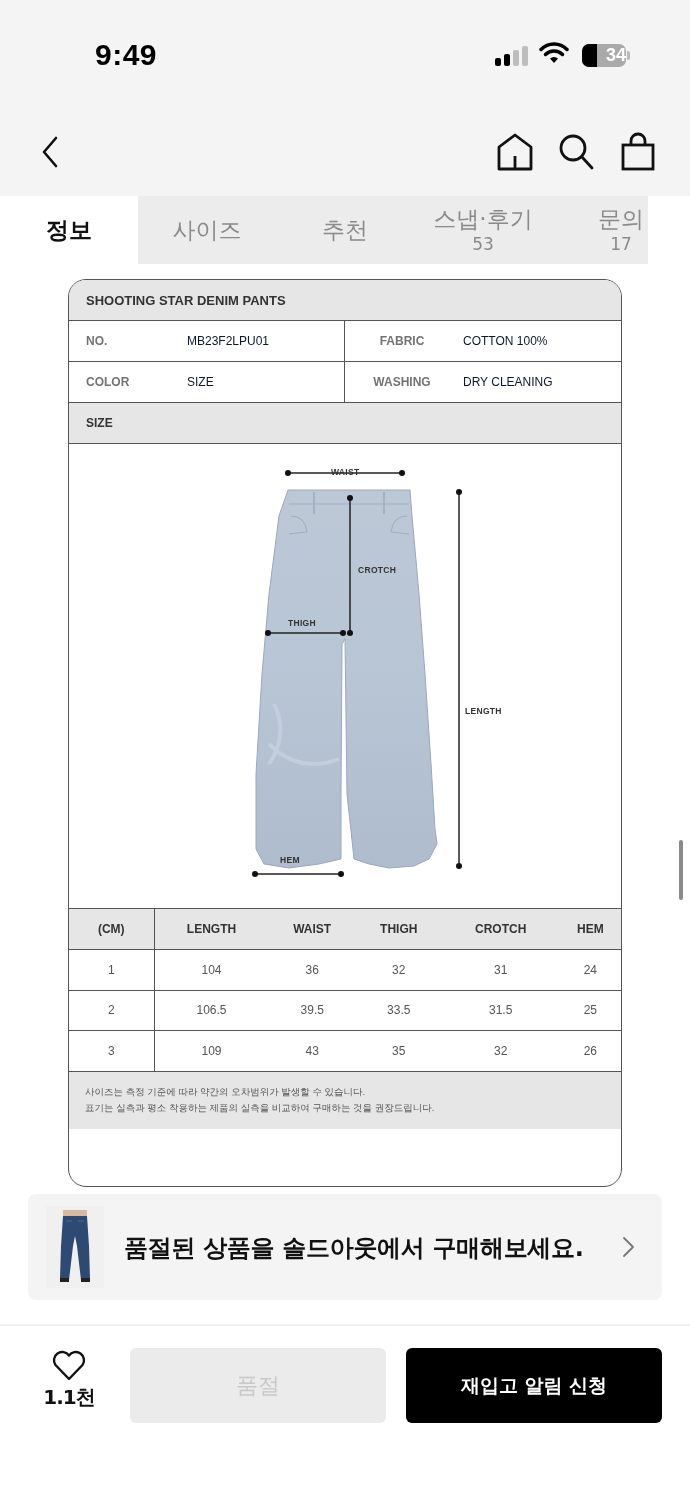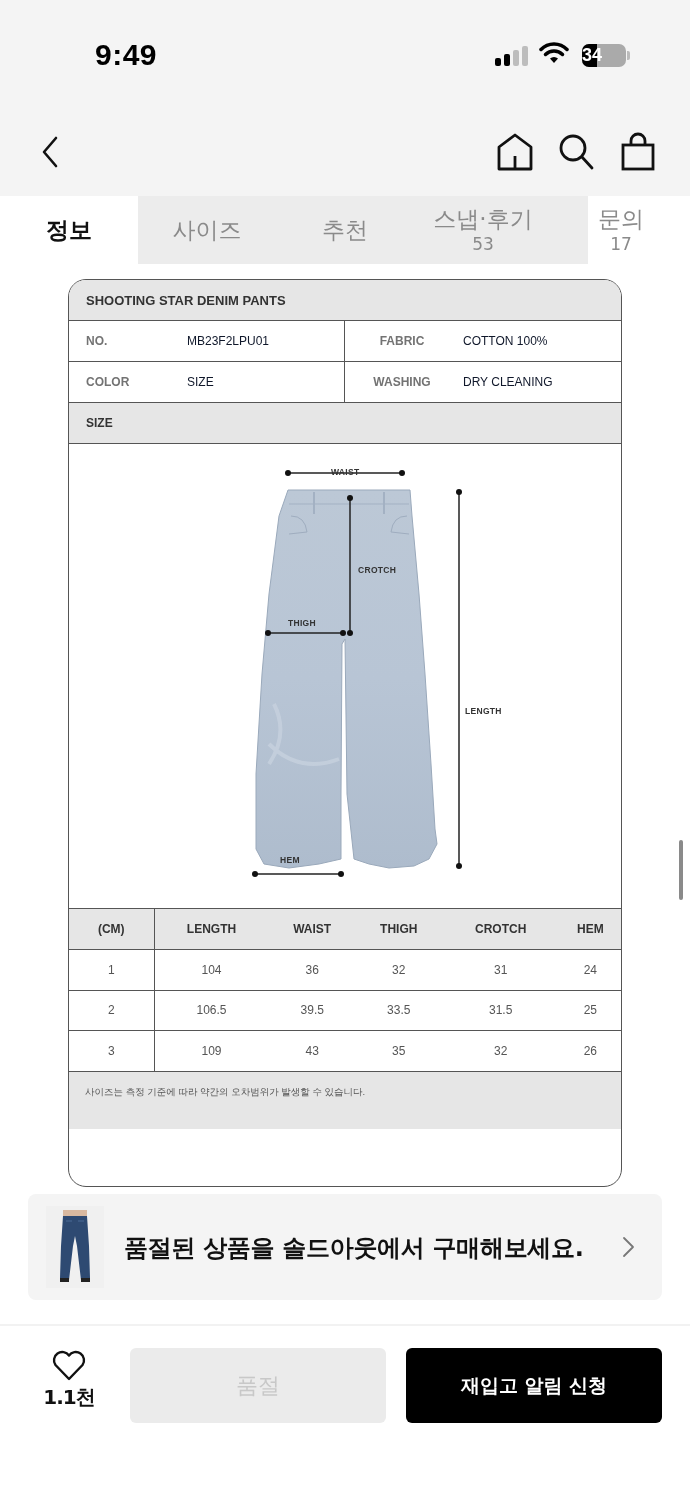--- a/index.html
+++ b/index.html
@@ -7,30 +7,30 @@
   body { font-family: "DejaVu Sans", "Liberation Sans", sans-serif; color: #111; position: relative; }
 
   
   .status-bar { position: absolute; left: 0; top: 0; width: 690px; height: 110px; background: #f4f4f4; }
   .status-time { position: absolute; left: 95px; top: 38px; font-family: "Liberation Sans", sans-serif; font-weight: 700; font-size: 30px; letter-spacing: 0.5px; color: #000; }
   .signal { position: absolute; left: 495px; top: 46px; width: 34px; height: 20px; }
   .signal span { position: absolute; bottom: 0; width: 6px; border-radius: 2px; }
   .wifi { position: absolute; left: 539px; top: 42px; }
   .battery { position: absolute; left: 582px; top: 44px; width: 44px; height: 23px; border-radius: 7px; background: #aaaaaa; overflow: hidden; }
   .battery .fill { position: absolute; left: 0; top: 0; bottom: 0; width: 15px; background: #000; }
-  .battery .pct { position: absolute; left: 0; top: 0; width: 44px; height: 23px; line-height: 23px; text-align: left; font-family: "Liberation Sans", sans-serif; font-weight: 700; font-size: 18px; color: #fff; }
+  .battery .pct { position: absolute; left: 0; top: 0; width: 44px; height: 23px; line-height: 23px; text-align: right; font-family: "Liberation Sans", sans-serif; font-weight: 700; font-size: 18px; color: #fff; }
   .battery-tip { position: absolute; left: 627px; top: 51px; width: 3px; height: 9px; border-radius: 0 2px 2px 0; background: #bbb; }
 
   
   .nav-bar { position: absolute; left: 0; top: 110px; width: 690px; height: 86px; background: #f4f4f4; }
   .nav-back { position: absolute; left: 32px; top: 20px; width: 36px; height: 44px; display: flex; align-items: center; justify-content: center; cursor: pointer; }
   .nav-icon { position: absolute; top: 20px; width: 44px; height: 44px; display: flex; align-items: center; justify-content: center; cursor: pointer; }
 
   
-  .tabs { position: absolute; left: 0; top: 196px; width: 588px; height: 68px; display: flex; background: #ececec; }
+  .tabs { position: absolute; left: 0; top: 196px; width: 648px; height: 68px; display: flex; background: #ececec; }
   .tab { flex: 1; display: flex; flex-direction: column; align-items: center; justify-content: center; cursor: pointer; color: #8a8a8a; }
   .tab.active { background: #ffffff; color: #111; }
   .tab-label { font-size: 23px; line-height: 26px; }
   .tab.active .tab-label { font-weight: 700; }
   .tab-count { font-size: 17px; line-height: 20px; color: #8a8a8a; margin-top: 2px; }
   .tab:nth-child(1) { flex: 0 0 138px; }
   .tab:nth-child(2) { flex: 0 0 138px; }
   .tab:nth-child(3) { flex: 0 0 138px; }
   .tab:nth-child(4) { flex: 0 0 138px; }
   .tab:nth-child(5) { flex: 0 0 138px; }
@@ -248,20 +248,21 @@
         <td>43</td>
         <td>35</td>
         <td>32</td>
         <td>26</td>
       </tr>
     </tbody>
   </table>
 
   <div class="size-note">
     <div>사이즈는 측정 기준에 따라 약간의 오차범위가 발생할 수 있습니다.</div>
+    <div>표기는 실측과 평소 착용하는 제품의 실측을 비교하여 구매하는 것을 권장드립니다.</div>
   </div>
 </div>
 
 <div class="soldout-banner">
   <svg class="banner-thumb" viewBox="0 0 58 82">
     <rect x="0" y="0" width="58" height="82" fill="#f0f0f0"></rect>
     <rect x="17" y="4" width="24" height="6" fill="#d9b9a0"></rect>
     <path d="M17 10 L41 10 L43 40 L44 72 L35 74 L31 40 L29 30 L27 40 L23 74 L14 72 L15 40 Z" fill="#2e4a72"></path>
     <path d="M20 15 L26 15 M32 15 L38 15" stroke="#4a6a96" stroke-width="1"></path>
     <rect x="14" y="72" width="9" height="4" fill="#222"></rect>

